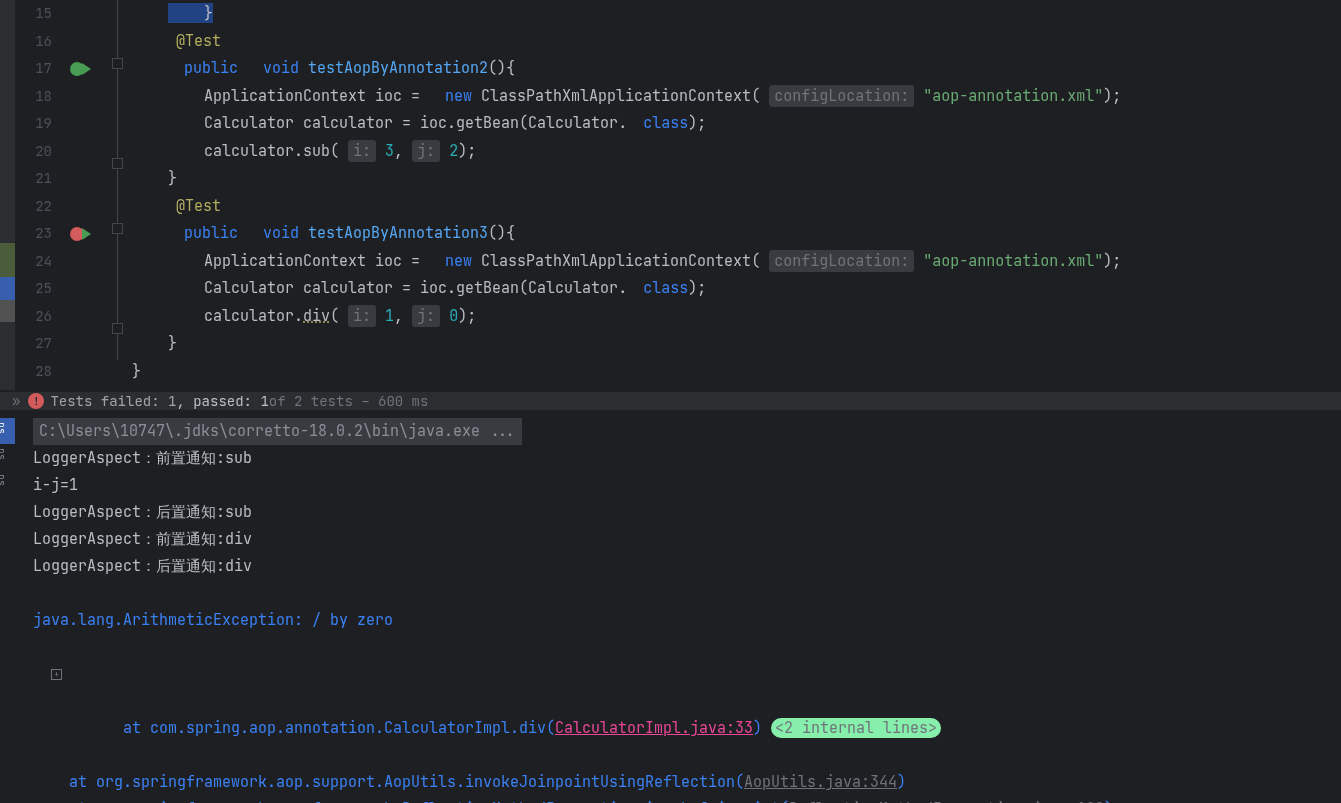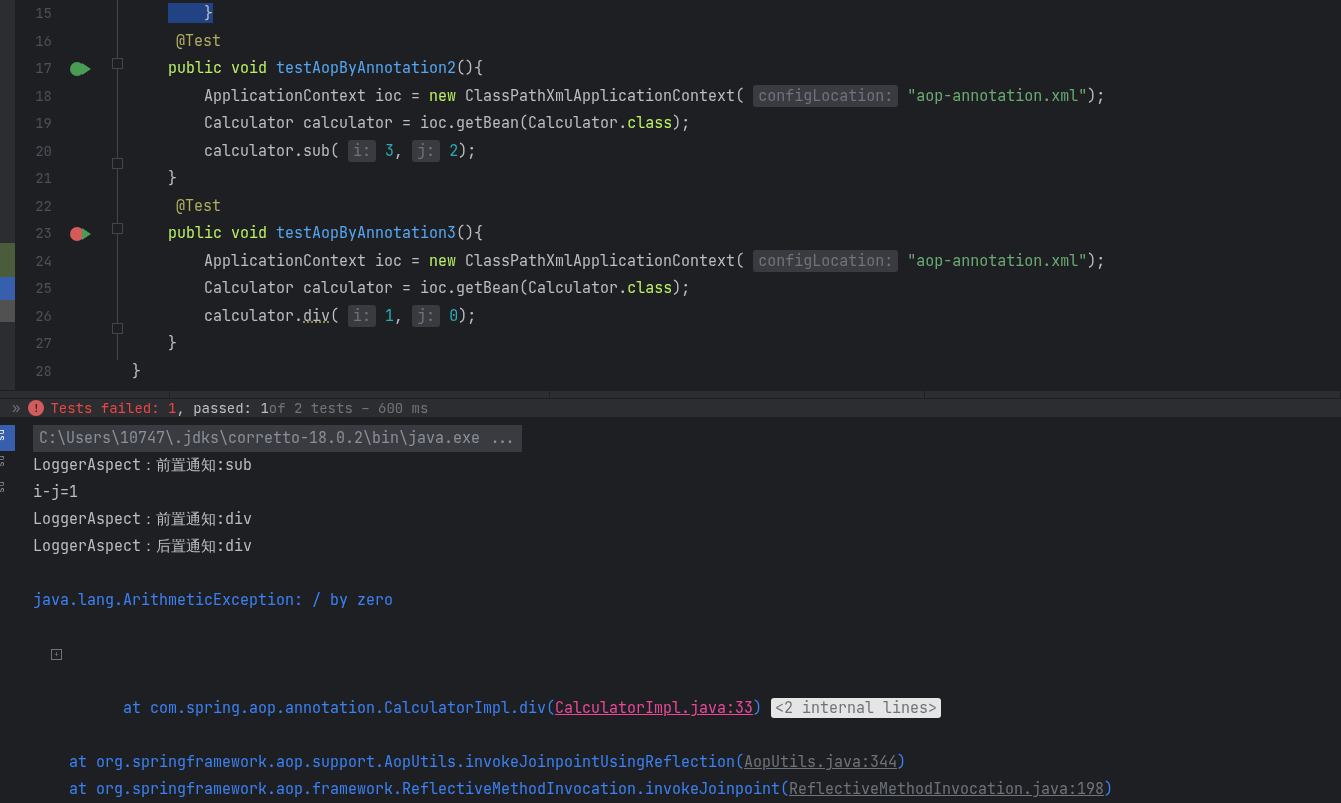--- a/index.html
+++ b/index.html
@@ -92,21 +92,21 @@
     flex: 1;
     background: #1e1f22;
     padding-left: 4px;
     position: relative;
   }
   .code-line {
     height: 27.5px;
     line-height: 27.5px;
     white-space: pre;
   }
-  .kw { color: #bef264; }
+  .kw { color: #3b82f6; margin-left: 16px; }
   .ann { color: #b3ae60; padding-left: 8px; }
   .fn { color: #56a8f5; }
   .str { color: #6aab73; }
   .punc { color: #bcbec4; }
   .hint {
     background: #393b40;
     color: #6f737a;
     border-radius: 3px;
     padding: 1px 5px;
     font-size: 15px;
@@ -134,21 +134,21 @@
     font-size: 14px;
   }
   .status-chevron { color: #6f737a; margin-right: 8px; }
   .status-icon-fail {
     width: 16px; height: 16px; border-radius: 50%;
     background: #d45b5b;
     display: inline-flex; align-items: center; justify-content: center;
     margin-right: 6px;
   }
   .status-icon-fail::before { content: "!"; color: #2b2d30; font-size: 11px; font-weight: bold; }
-  .fail-text { color: #ef4444; }
+  .fail-text { color: #a3a3a3; }
   .pass-text { color: #bcbec4; }
   .dim-text { color: #6f737a; }
   .console {
     flex: 1;
     background: #1e1f22;
     padding: 8px 0 0 0;
     font-size: 15px;
     line-height: 27px;
     position: relative;
     display: flex;
@@ -167,21 +167,21 @@
   }
   .tab-active { background: #375fad; color: #fff; }
   .console-content {
     flex: 1;
     padding-left: 18px;
   }
   .cmd-line { background: #393b40; display: inline-block; padding: 0 6px; color: #8a8f99;}
   .console-line { white-space: pre; }
   .err-text { color: #3b82f6; }
   .link-text { color: #ec4899; text-decoration: underline; }
-  .gray-box { background: #e5e5e5; color: #6f737a; padding: 0 4px; border-radius: 3px;}
+  .gray-box { background: #86efac; color: #6f737a; padding: 0 4px; border-radius: 10px;}
   .gray-link { color: #6f737a; text-decoration: underline; }
   .expand-box {
     position: absolute;
     left: 18px;
     width: 11px; height: 11px;
     border: 1px solid #6f737a;
     color: #6f737a;
     font-size: 9px;
     line-height: 9px;
     text-align: center;
@@ -286,20 +286,21 @@
 <div class="console">
   <div class="console-tabs">
     <div class="tab-vert tab-active">ns</div>
     <div class="tab-vert">ns</div>
     <div class="tab-vert">ns</div>
   </div>
   <div class="console-content">
     <div class="console-line"><span class="cmd-line">C:\Users\10747\.jdks\corretto-18.0.2\bin\java.exe ...</span></div>
     <div class="console-line">LoggerAspect：前置通知:sub</div>
     <div class="console-line">i-j=1</div>
+    <div class="console-line">LoggerAspect：后置通知:sub</div>
     <div class="console-line">LoggerAspect：前置通知:div</div>
     <div class="console-line">LoggerAspect：后置通知:div</div>
     <div class="console-line">&nbsp;</div>
     <div class="console-line"><span class="err-text">java.lang.ArithmeticException: / by zero</span></div>
     <div class="console-line">&nbsp;</div>
     <div class="console-line" style="position:relative;">
       <span class="expand-box" style="top:8px;">+</span>
       <span class="err-text">    at com.spring.aop.annotation.CalculatorImpl.div(</span><span class="link-text">CalculatorImpl.java:33</span><span class="err-text">)</span> <span class="gray-box">&lt;2 internal lines&gt;</span>
     </div>
     <div class="console-line"><span class="err-text">    at org.springframework.aop.support.AopUtils.invokeJoinpointUsingReflection(</span><span class="gray-link">AopUtils.java:344</span><span class="err-text">)</span></div>

